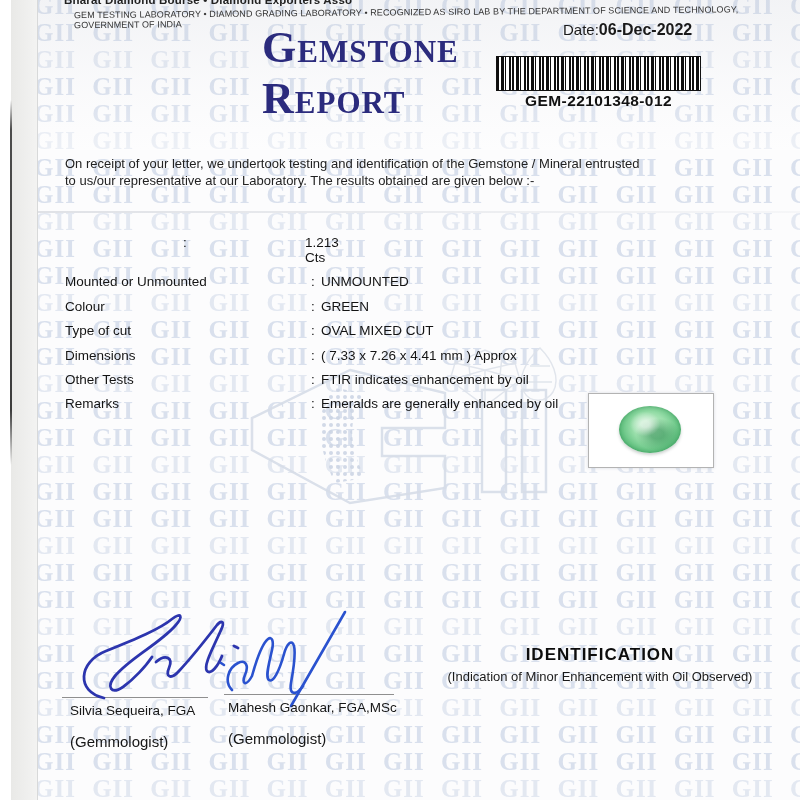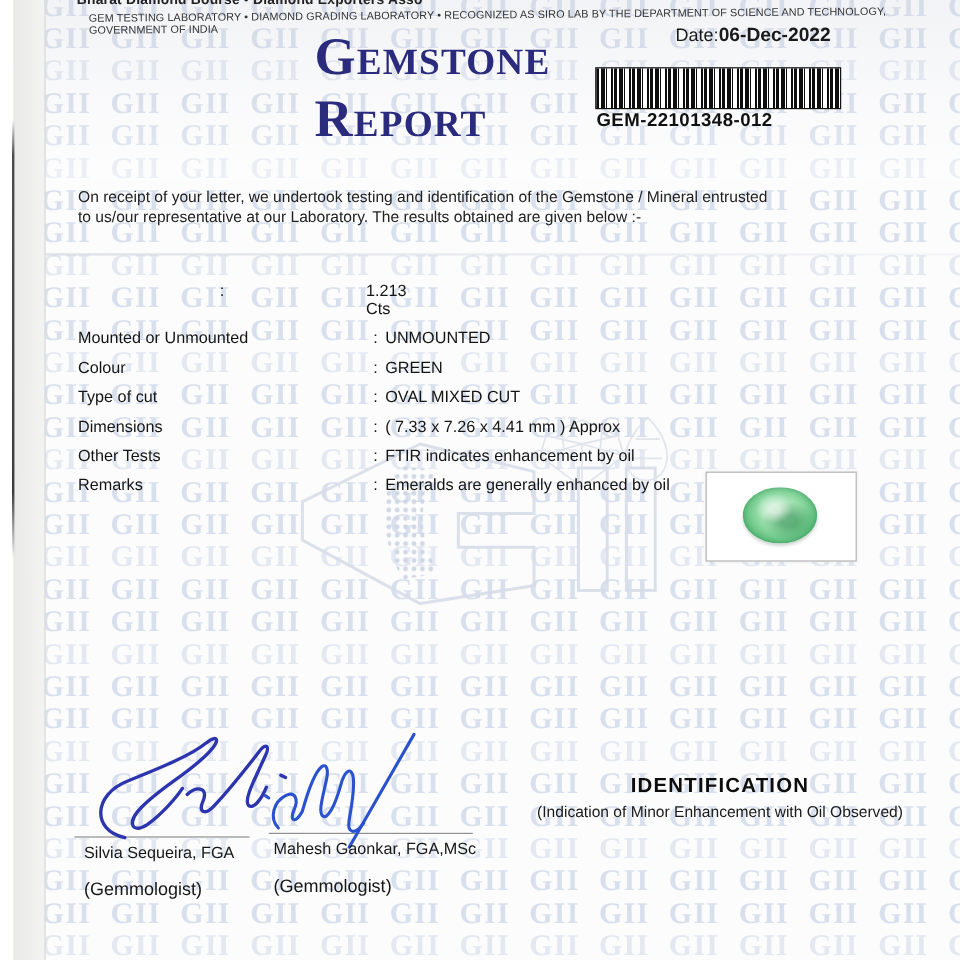--- a/index.html
+++ b/index.html
@@ -30,21 +30,21 @@
   .title{position:absolute;left:262px;top:22px;width:300px;z-index:5;
     font-family:"Liberation Serif",serif;font-variant:small-caps;font-weight:bold;
     font-size:44px;color:#2b2b7d;letter-spacing:1px;}
   .date-row{position:absolute;left:563px;top:21px;z-index:5;font-size:15px;color:#1a1a1a;}
   .date-row .lbl{}
   .date-row .val{font-weight:bold;font-size:16px;}
   
   .barcode{position:absolute;left:497px;top:57px;width:203px;height:33px;z-index:5;background:
     repeating-linear-gradient(90deg,#0d0d0d 0 2px,#fff 2px 4px,#0d0d0d 4px 7px,#fff 7px 8px,#0d0d0d 8px 9px,#fff 9px 12px,#0d0d0d 12px 14px,#fff 14px 15px);
     outline:1px solid #111;}
-  .barcode-num{position:absolute;left:497px;top:92px;width:203px;z-index:5;
+  .barcode-num{position:absolute;left:497px;top:92px;width:203px;text-align:center;z-index:5;
     font-weight:bold;font-size:15.5px;letter-spacing:.4px;color:#111;}
   
   .intro{position:absolute;left:65px;top:156px;width:580px;z-index:5;font-size:13px;line-height:16.5px;color:#222;}
   
   .props{position:absolute;left:65px;top:235px;z-index:5;display:flex;flex-direction:column;gap:9.4px;}
   .prow{display:grid;grid-template-columns:240px 16px 1fr;font-size:13.5px;line-height:15px;color:#141414;}
   .prow .colon{text-align:center;}
   
   .photo{position:absolute;left:588px;top:393px;width:124px;height:73px;z-index:5;
     background:#ffffff;border:1px solid #b3b3b3;box-shadow:0 0 3px rgba(120,130,150,.25);}

